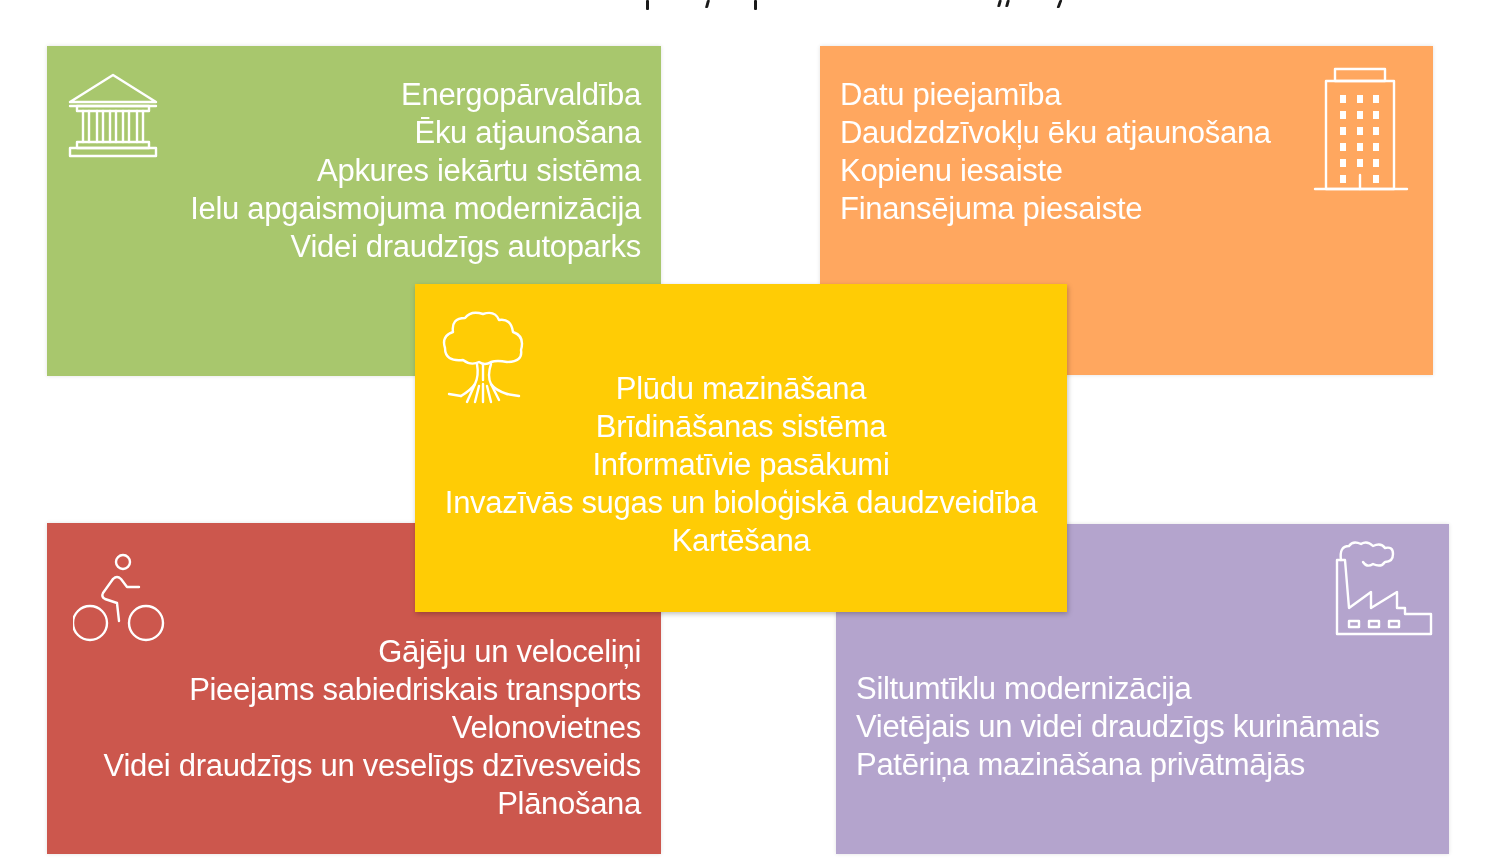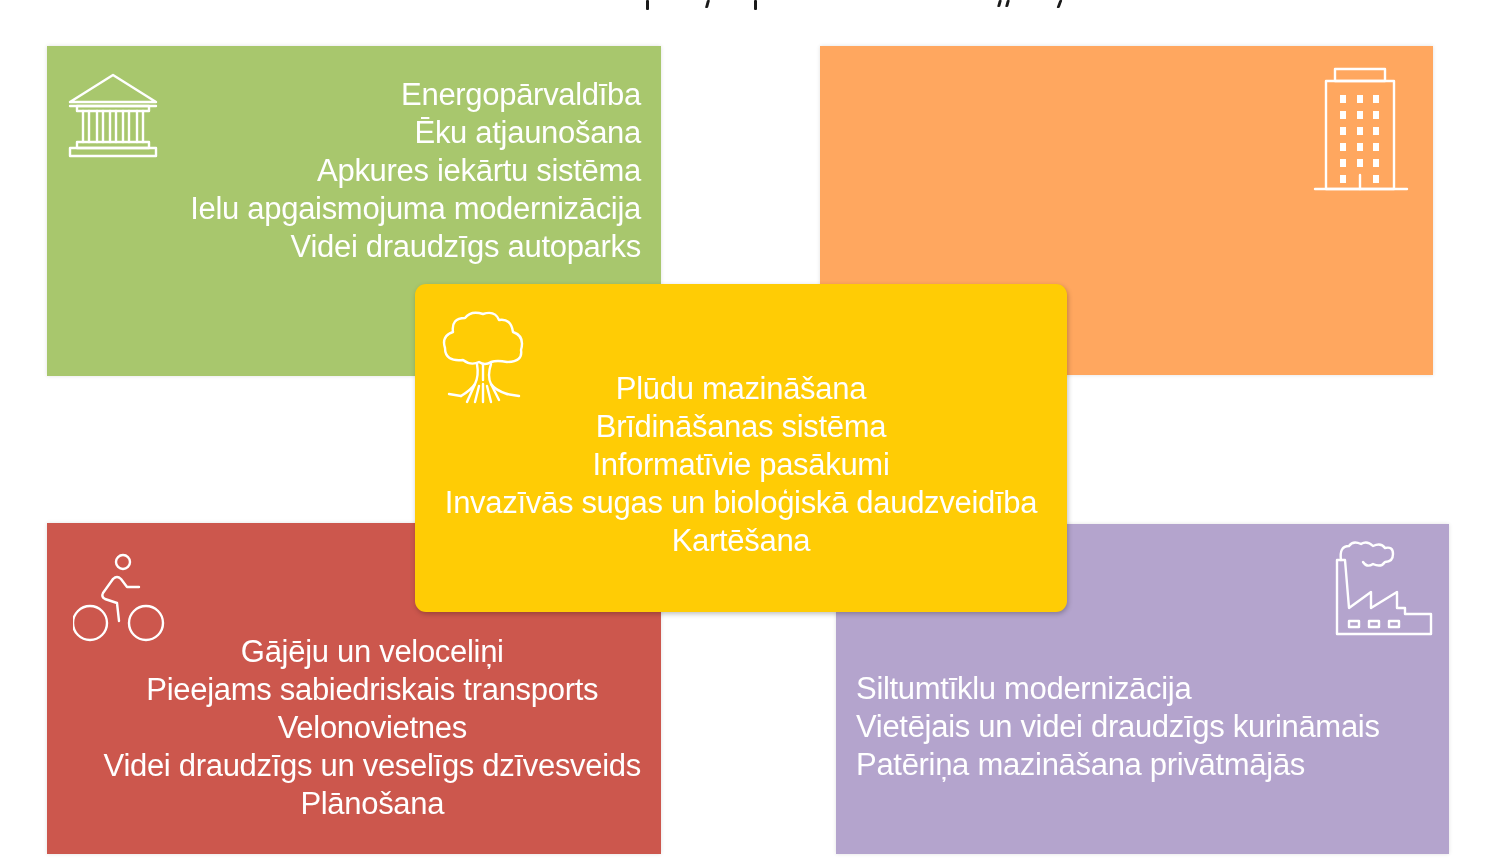--- a/index.html
+++ b/index.html
@@ -51,25 +51,25 @@
       fill: none;
       stroke-width: 2.4;
       stroke-linejoin: round;
       stroke-linecap: round;
     }
 
     #box-green  { left: 47px;  top: 46px;  width: 614px; height: 330px; }
     #box-orange { left: 820px; top: 46px;  width: 613px; height: 329px; }
     #box-red    { left: 47px;  top: 523px; width: 614px; height: 331px; }
     #box-purple { left: 820px; top: 524px; width: 613px; height: 330px; }
-    #box-yellow { left: 415px; top: 284px; width: 652px; height: 328px; box-shadow: 1px 2px 5px rgba(0,0,0,0.25); z-index: 2; border-radius: 11px; }
+    #box-yellow { left: 415px; top: 284px; width: 652px; height: 328px; box-shadow: 1px 2px 5px rgba(0,0,0,0.25); z-index: 2; }
 
     #box-green .lines  { right: 20px; top: 30px; text-align: right; }
     #box-orange .lines { left: 20px;  top: 30px; text-align: left; }
-    #box-red .lines    { right: 20px; top: 110px; text-align: center; }
+    #box-red .lines    { right: 20px; top: 110px; text-align: right; }
     #box-purple .lines { left: 20px;  top: 146px; text-align: left; }
     #box-yellow .lines { left: 0; right: 0; top: 86px; text-align: center; }
 
     #box-green .icon  { left: 20px;  top: 26px; }
     #box-orange .icon { left: 493px; top: 20px; }
     #box-yellow .icon { left: 26px;  top: 26px; }
     #box-red .icon    { left: 26px;  top: 30px; }
     #box-purple .icon { left: 491px; top: 12px; }
   </style>
 </head>
@@ -107,20 +107,26 @@
   <div class="lines">
     <div>Energopārvaldība</div>
     <div>Ēku atjaunošana</div>
     <div>Apkures iekārtu sistēma</div>
     <div>Ielu apgaismojuma modernizācija</div>
     <div>Videi draudzīgs autoparks</div>
   </div>
 </div>
 
 <div class="box" id="box-orange" style="background:#FFA75F;">
+  <div class="lines">
+    <div>Datu pieejamība</div>
+    <div>Daudzdzīvokļu ēku atjaunošana</div>
+    <div>Kopienu iesaiste</div>
+    <div>Finansējuma piesaiste</div>
+  </div>
   <div class="icon">
     <svg width="96" height="126" viewBox="0 0 96 126">
       <rect x="22" y="3" width="50" height="12"></rect>
       <rect x="13" y="15" width="68" height="108"></rect>
       <line x1="2" y1="123" x2="94" y2="123"></line>
       <g fill="#ffffff" stroke="none">
         <rect x="27" y="29" width="6" height="8"></rect>
           <rect x="44" y="29" width="6" height="8"></rect>
           <rect x="60" y="29" width="6" height="8"></rect>
         <rect x="27" y="45" width="6" height="8"></rect>

